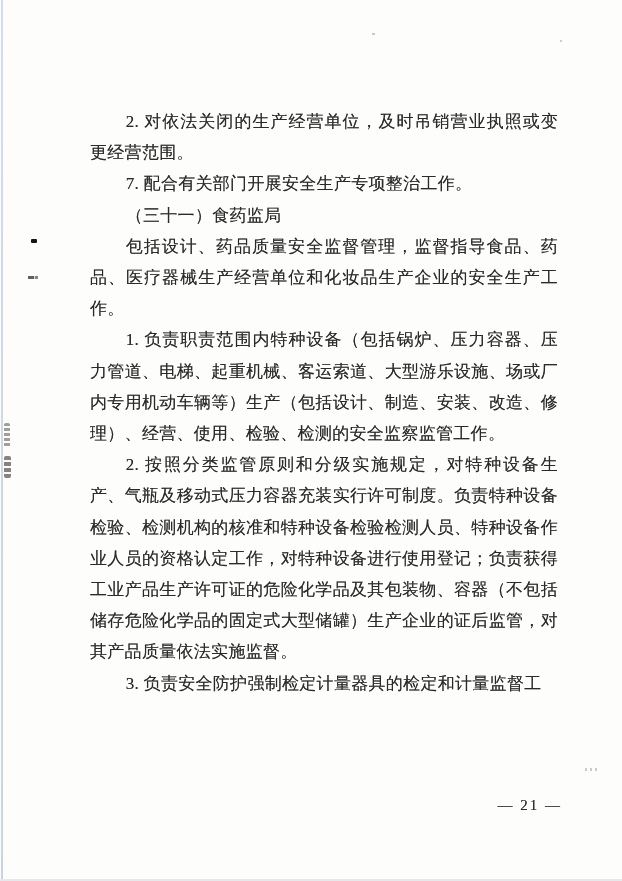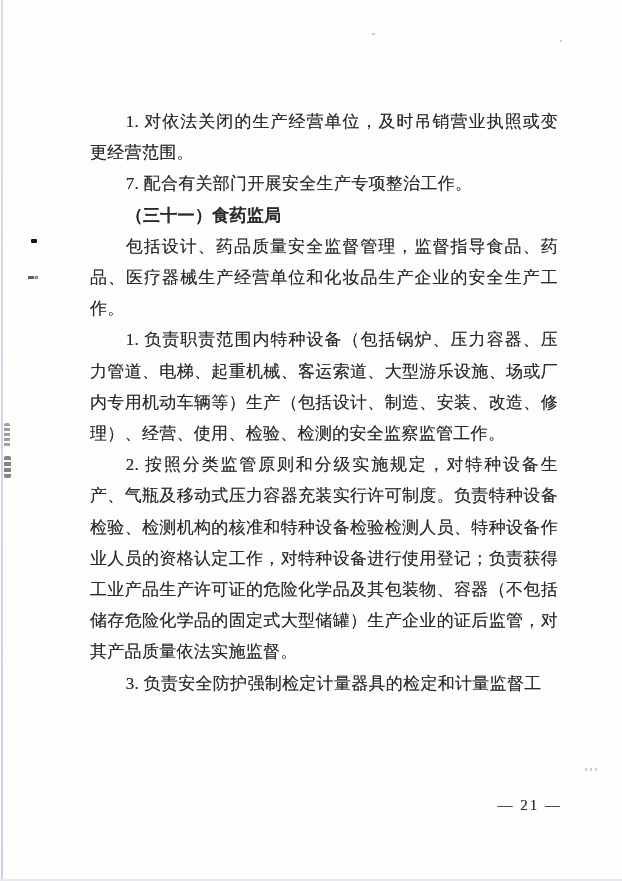--- a/index.html
+++ b/index.html
@@ -67,21 +67,21 @@
     text-align: justify;
     text-justify: inter-character;
     letter-spacing: 0.3px;
     text-shadow: 0 0 0.4px rgba(40,40,40,0.55);
   }
   .content p {
     margin: 0;
     text-indent: 2.1em;
   }
   .content p.heading {
-    font-weight: bold;
+    font-weight: normal;
   }
   .page-number {
     position: absolute;
     top: 785px;
     right: 60px;
     font-size: 15px;
     letter-spacing: 2px;
     color: #2b2a28;
     text-shadow: 0 0 0.4px rgba(40,40,40,0.55);
     margin-top: 12px;
@@ -96,21 +96,21 @@
   <div class="scan-edge-bottom"></div>
   <div class="speck-a"></div>
   <div class="speck-b"></div>
   <div class="smudge-1"></div>
   <div class="smudge-2"></div>
   <div class="dust-1"></div>
   <div class="dust-2"></div>
   <div class="dust-3"></div>
 
   <div class="content">
-    <p>1. 对依法关闭的生产经营单位，及时吊销营业执照或变更经营范围。</p>
+    <p>2. 对依法关闭的生产经营单位，及时吊销营业执照或变更经营范围。</p>
     <p>7. 配合有关部门开展安全生产专项整治工作。</p>
     <p class="heading">（三十一）食药监局</p>
     <p>包括设计、药品质量安全监督管理，监督指导食品、药品、医疗器械生产经营单位和化妆品生产企业的安全生产工作。</p>
     <p>1. 负责职责范围内特种设备（包括锅炉、压力容器、压力管道、电梯、起重机械、客运索道、大型游乐设施、场或厂内专用机动车辆等）生产（包括设计、制造、安装、改造、修理）、经营、使用、检验、检测的安全监察监管工作。</p>
     <p>2. 按照分类监管原则和分级实施规定，对特种设备生产、气瓶及移动式压力容器充装实行许可制度。负责特种设备检验、检测机构的核准和特种设备检验检测人员、特种设备作业人员的资格认定工作，对特种设备进行使用登记；负责获得工业产品生产许可证的危险化学品及其包装物、容器（不包括储存危险化学品的固定式大型储罐）生产企业的证后监管，对其产品质量依法实施监督。</p>
     <p>3. 负责安全防护强制检定计量器具的检定和计量监督工</p>
   </div>
 
   <div class="page-number">— 21 —</div>
 

